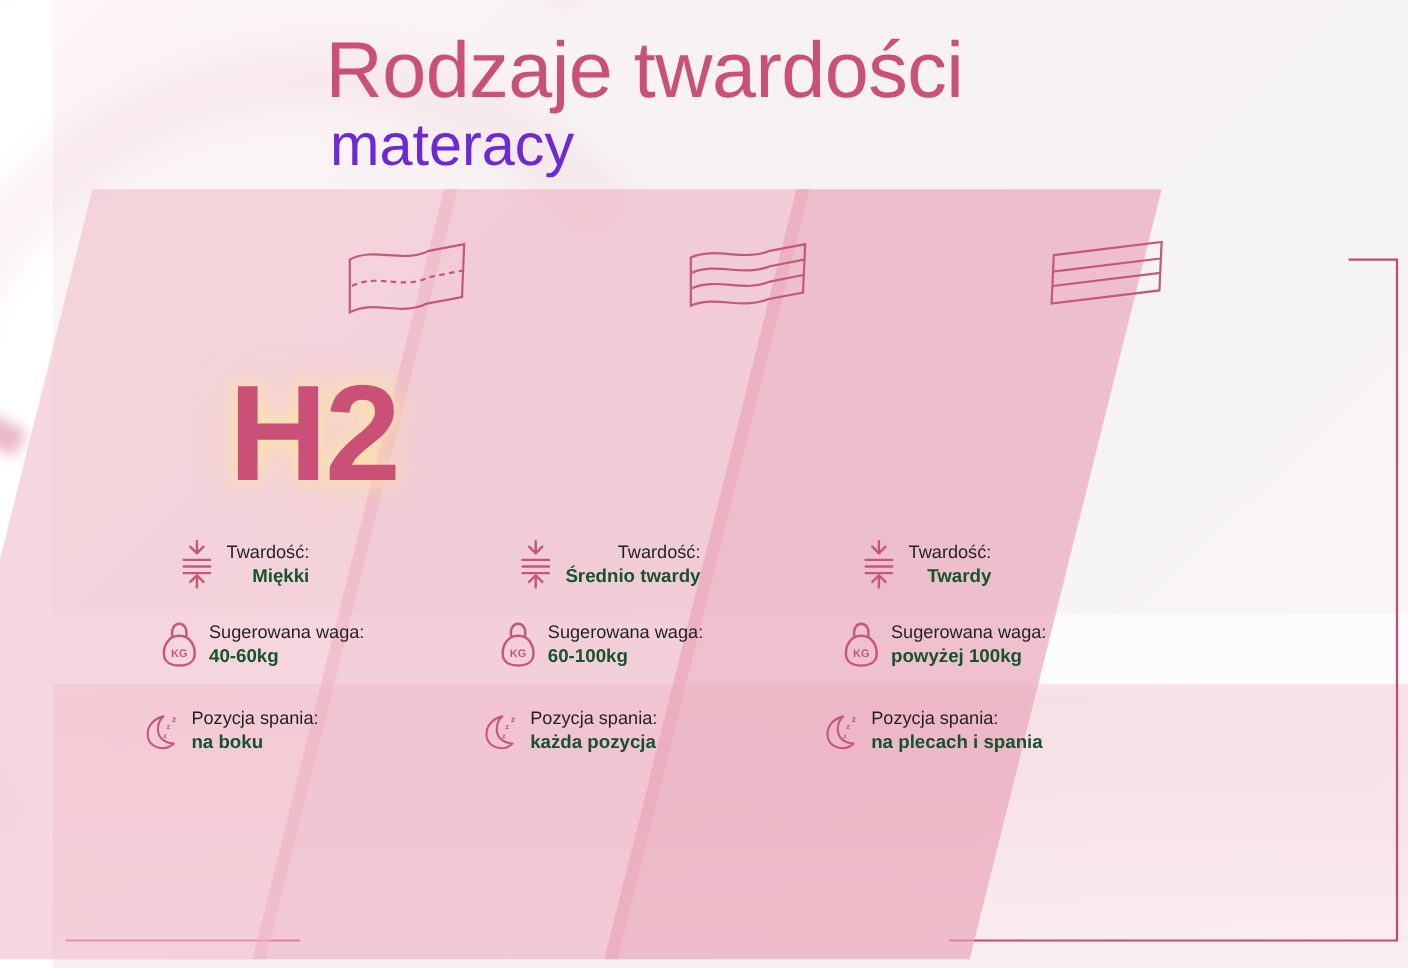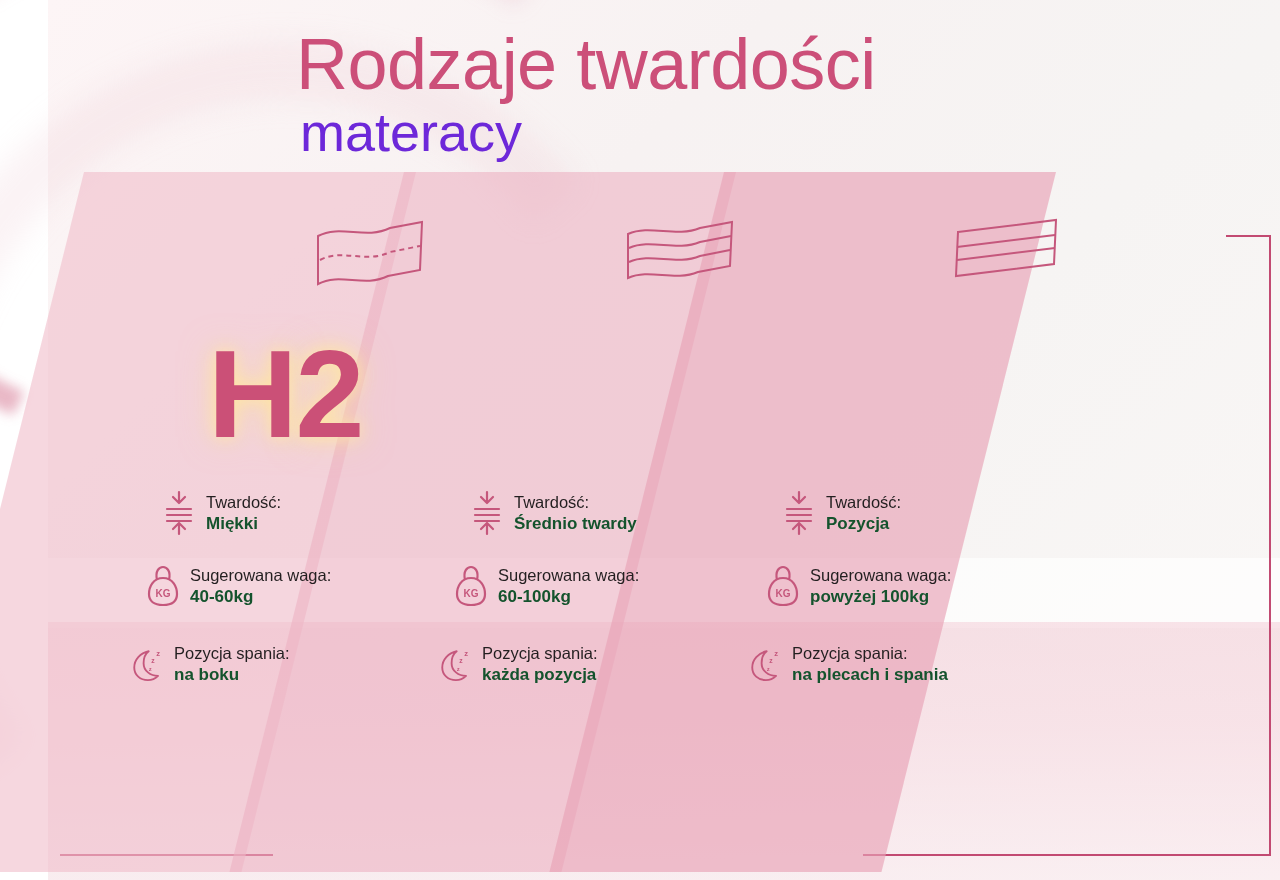--- a/index.html
+++ b/index.html
@@ -187,21 +187,21 @@
     font-weight: 400;
     white-space: nowrap;
   }
   .spec .val {
     font-size: 17px;
     color: #14532d;
     font-weight: 700;
     white-space: nowrap;
   }
 
-  .spec.s-hard   { top: 318px; left: 32px; }
+  .spec.s-hard   { top: 318px; left: 32px; text-align: right; }
   .spec.s-weight { top: 392px; left: 16px; }
   .spec.s-pos    { top: 470px; left: 0px; }
 
   .col-content.k2 .spec.s-hard   { left: 22px; }
   .col-content.k2 .spec.s-weight { left: 6px; }
   .col-content.k2 .spec.s-pos    { left: -10px; }
 
   .col-content.k3 .spec.s-hard   { left: 12px; }
   .col-content.k3 .spec.s-weight { left: -4px; }
   .col-content.k3 .spec.s-pos    { left: -22px; }
@@ -357,21 +357,21 @@
       <div class="spec s-hard">
         <span class="ic">
           <svg width="30" height="46" viewBox="0 0 30 46">
             <path d="M15 2 L15 11 M9 7 L15 13 L21 7" fill="none" stroke="#c5577c" stroke-width="2.2" stroke-linecap="round" stroke-linejoin="round"></path>
             <path d="M3 19 L27 19 M3 25 L27 25 M3 31 L27 31" stroke="#c5577c" stroke-width="2.2" stroke-linecap="round"></path>
             <path d="M15 44 L15 35 M9 39 L15 33 L21 39" fill="none" stroke="#c5577c" stroke-width="2.2" stroke-linecap="round" stroke-linejoin="round"></path>
           </svg>
         </span>
         <span class="txt">
           <span class="lab">Twardość:</span><br>
-          <span class="val">Pozycja</span>
+          <span class="val">Twardy</span>
         </span>
       </div>
 
       <div class="spec s-weight">
         <span class="ic">
           <svg width="34" height="44" viewBox="0 0 34 44">
             <path d="M11 16 C9 7, 13 3, 17 3 C21 3, 25 7, 23 16" fill="none" stroke="#c5577c" stroke-width="2.2"></path>
             <path d="M17 14 C27 14, 31 23, 31 30 C31 37, 26 41, 17 41 C8 41, 3 37, 3 30 C3 23, 7 14, 17 14 Z" fill="none" stroke="#c5577c" stroke-width="2.2"></path>
             <text x="17" y="33" text-anchor="middle" font-family="Liberation Sans, sans-serif" font-size="10" font-weight="700" fill="#c5577c">KG</text>
           </svg>

